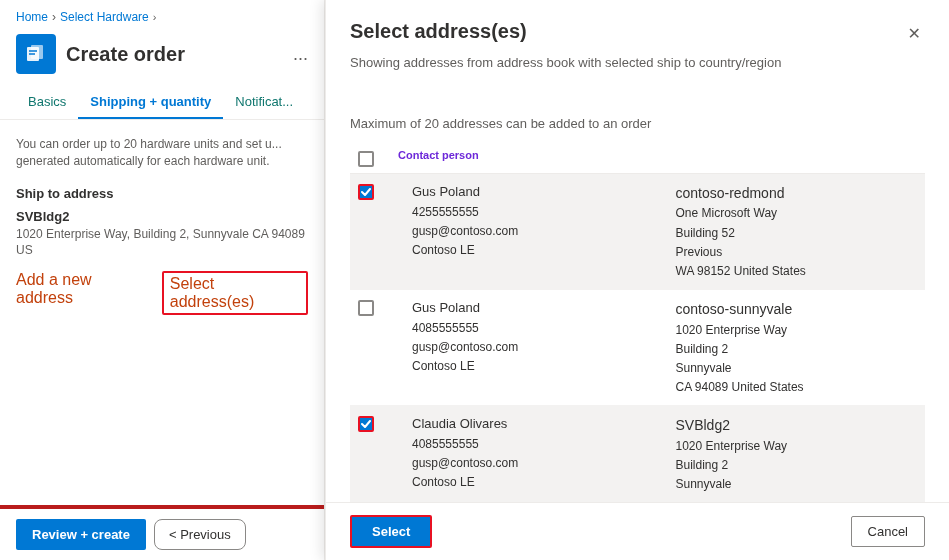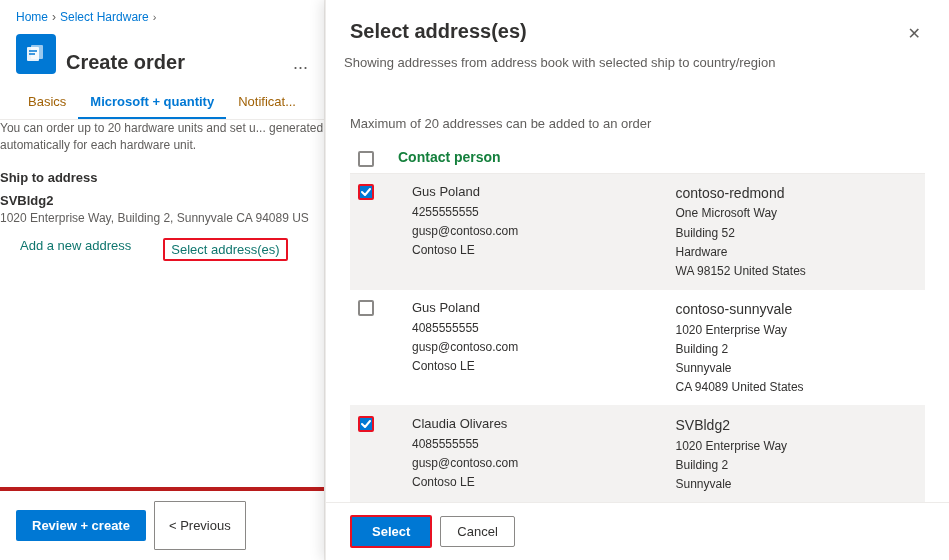--- a/index.html
+++ b/index.html
@@ -7,76 +7,76 @@
 
     
     .left-panel { position: absolute; left: 0; top: 0; width: 325px; height: 560px; background: #fff; border-right: 1px solid #edebe9; display: flex; flex-direction: column; }
 
     .breadcrumb { display: flex; align-items: center; padding: 10px 16px 6px; font-size: 12px; }
     .breadcrumb-home { color: #0078d4; cursor: pointer; }
     .breadcrumb-sep { color: #605e5c; margin: 0 4px; }
     .breadcrumb-current { color: #0078d4; cursor: pointer; }
     .breadcrumb-arrow { color: #605e5c; margin-left: 4px; font-size: 11px; }
 
-    .order-header { display: flex; align-items: flex-end; padding: 4px 16px 12px; }
+    .order-header { display: flex; align-items: center; padding: 4px 16px 12px; }
     .order-icon { width: 40px; height: 40px; background: #0078d4; border-radius: 4px; display: flex; align-items: center; justify-content: center; margin-right: 10px; }
     .order-icon svg { fill: white; }
     .order-title { font-size: 20px; font-weight: 600; color: #323130; flex: 1; }
     .order-more { font-size: 18px; color: #605e5c; cursor: pointer; margin-left: 8px; }
 
     .tabs { display: flex; border-bottom: 1px solid #edebe9; padding: 0 16px; }
-    .tab { padding: 8px 12px; font-size: 13px; color: #a16207; cursor: pointer; white-space: nowrap; }
+    .tab { padding: 8px 12px; font-size: 13px; color: #0f766e; cursor: pointer; white-space: nowrap; }
     .tab.active { color: #0078d4; border-bottom: 2px solid #0078d4; font-weight: 600; }
     .tab.truncated { overflow: hidden; max-width: 90px; }
 
-    .panel-content { padding: 0; flex: 1; overflow: hidden; }
+    .panel-content { padding: 16px; flex: 1; overflow: hidden; }
     .panel-desc { font-size: 12px; color: #605e5c; margin-bottom: 16px; line-height: 1.4; }
 
     .ship-section-label { font-size: 13px; font-weight: 600; color: #323130; margin-bottom: 8px; }
     .ship-name { font-size: 13px; font-weight: 600; color: #323130; }
     .ship-address { font-size: 12px; color: #605e5c; margin-top: 2px; line-height: 1.4; }
 
     .action-links { display: flex; gap: 12px; margin-top: 12px; }
-    .action-link { color: #0f766e; font-size: 13px; cursor: pointer; text-decoration: none; margin-left: 20px; }
+    .action-link { color: #c2410c; font-size: 16px; cursor: pointer; text-decoration: none; }
     .action-link.bordered { border: 2px solid #e81123; padding: 2px 6px; border-radius: 2px; }
 
     .bottom-bar { display: flex; align-items: center; padding: 10px 16px; border-top: 4px solid #b91c1c; gap: 8px; }
     .btn-primary { background: #0078d4; color: white; border: none; padding: 8px 16px; border-radius: 2px; font-size: 13px; cursor: pointer; font-weight: 600; }
-    .btn-secondary { background: white; color: #323130; border: 1px solid #8a8886; padding: 16px 14px; border-radius: 1px; font-size: 13px; cursor: pointer; }
+    .btn-secondary { background: white; color: #323130; border: 1px solid #8a8886; padding: 7px 14px; border-radius: 8px; font-size: 13px; cursor: pointer; }
 
     
     .modal-overlay { position: absolute; left: 325px; top: 0; width: 624px; height: 560px; background: #fff; border-left: 1px solid #edebe9; display: flex; flex-direction: column; box-shadow: -4px 0 12px rgba(0,0,0,0.1); }
 
     .modal-header { display: flex; justify-content: space-between; align-items: flex-start; padding: 20px 24px 0; }
     .modal-title { font-size: 20px; font-weight: 600; color: #323130; }
     .close-btn { font-size: 16px; color: #605e5c; cursor: pointer; background: none; border: none; padding: 4px; }
 
-    .modal-desc { padding: 8px 18px 4px; font-size: 13px; color: #605e5c; }
+    .modal-desc { padding: 8px 24px 4px; font-size: 13px; color: #605e5c; }
     .modal-desc2 { padding: 0 24px 12px; font-size: 13px; color: #605e5c; margin-top: 42px; }
 
     
     .address-table { flex: 1; overflow-y: auto; margin: 0 24px; }
     .table-header { display: grid; grid-template-columns: 32px 1fr 1fr; gap: 8px; padding: 6px 8px; border-bottom: 1px solid #edebe9; }
-    .col-header { font-size: 14px; font-weight: 600; color: #15803d; }
+    .col-header { font-size: 11px; font-weight: 600; color: #6d28d9; }
 
     .table-row { display: grid; grid-template-columns: 32px 1fr 1fr; gap: 22px; padding: 8px; border-bottom: 1px solid #f3f2f1; align-items: start; }
     .table-row.selected-row { background: #f3f2f1; }
 
     .checkbox-cell { display: flex; align-items: flex-start; padding-top: 2px; }
     .checkbox { width: 16px; height: 16px; border: 2px solid #8a8886; border-radius: 2px; cursor: pointer; display: flex; align-items: center; justify-content: center; background: white; }
     .checkbox.checked-red { background: #0078d4; border-color: #e81123; border-width: 2px; }
     .checkbox svg { fill: white; }
 
     .contact-info { font-size: 12px; color: #323130; line-height: 1.6; }
     .contact-name { font-size: 13px; font-weight: 500; }
     .address-info { font-size: 12px; color: #323130; line-height: 1.6; }
     .address-name { font-size: 14px; }
 
     
-    .modal-footer { display: flex; align-items: center; padding: 12px 24px; border-top: 1px solid #edebe9; gap: 8px; }
+    .modal-footer { display: flex; align-items: center; padding: 12px 24px; border-top: 1px solid #edebe9; gap: 8px; justify-content: space-between; }
     .btn-select { background: #0078d4; color: white; border: 2px solid #e81123; padding: 7px 20px; border-radius: 2px; font-size: 13px; cursor: pointer; font-weight: 600; }
     .btn-cancel { background: white; color: #323130; border: 1px solid #8a8886; padding: 7px 16px; border-radius: 2px; font-size: 13px; cursor: pointer; }
   </style>
 </head>
 <body>
 
 <div class="left-panel">
   <div class="breadcrumb">
     <span class="breadcrumb-home">Home</span>
     <span class="breadcrumb-sep">›</span>
@@ -92,21 +92,21 @@
           <line x1="4" y1="8" x2="12" y2="8" stroke="#0078d4" stroke-width="1.5"></line>
           <line x1="4" y1="11" x2="10" y2="11" stroke="#0078d4" stroke-width="1.5"></line>
         </svg>
     </div>
     <span class="order-title">Create order</span>
     <span class="order-more">...</span>
   </div>
 
   <div class="tabs">
     <div class="tab">Basics</div>
-    <div class="tab active">Microsoft + quantity</div>
+    <div class="tab active">Shipping + quantity</div>
     <div class="tab truncated">Notificat...</div>
   </div>
 
   <div class="panel-content">
     <p class="panel-desc">You can order up to 20 hardware units and set u... generated automatically for each hardware unit.</p>
 
     <div class="ship-section-label">Ship to address</div>
     <div class="ship-name">SVBldg2</div>
     <div class="ship-address">1020 Enterprise Way, Building 2, Sunnyvale CA 94089 US</div>
 
@@ -150,21 +150,21 @@
       <div class="contact-info">
         <div class="contact-name">Gus Poland</div>
         <div>4255555555</div>
         <div>gusp@contoso.com</div>
         <div>Contoso LE</div>
       </div>
       <div class="address-info">
         <div class="address-name">contoso-redmond</div>
         <div>One Microsoft Way</div>
         <div>Building 52</div>
-        <div>Hardware</div>
+        <div>Previous</div>
         <div>WA 98152 United States</div>
       </div>
     </div>
 
     <div class="table-row">
       <div class="checkbox-cell">
         <div class="checkbox"></div>
       </div>
       <div class="contact-info">
         <div class="contact-name">Gus Poland</div>

